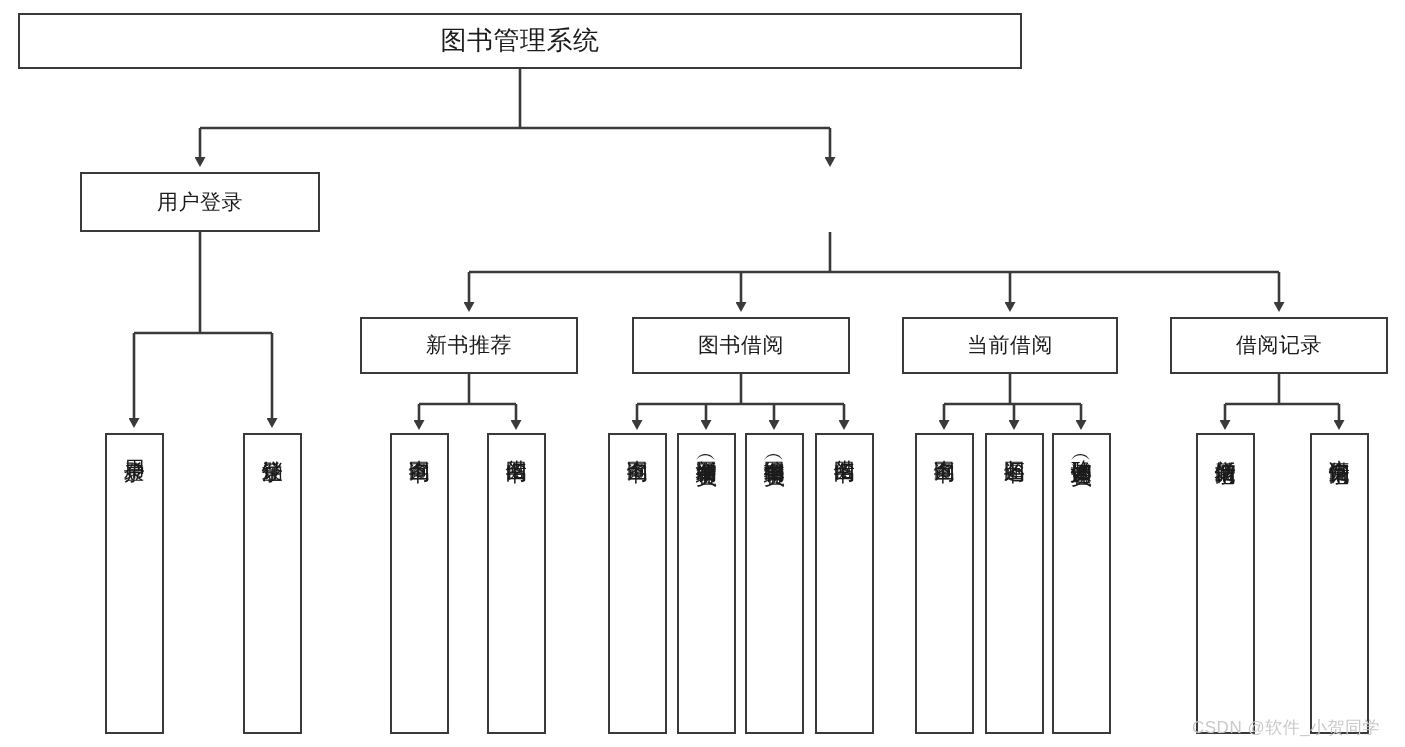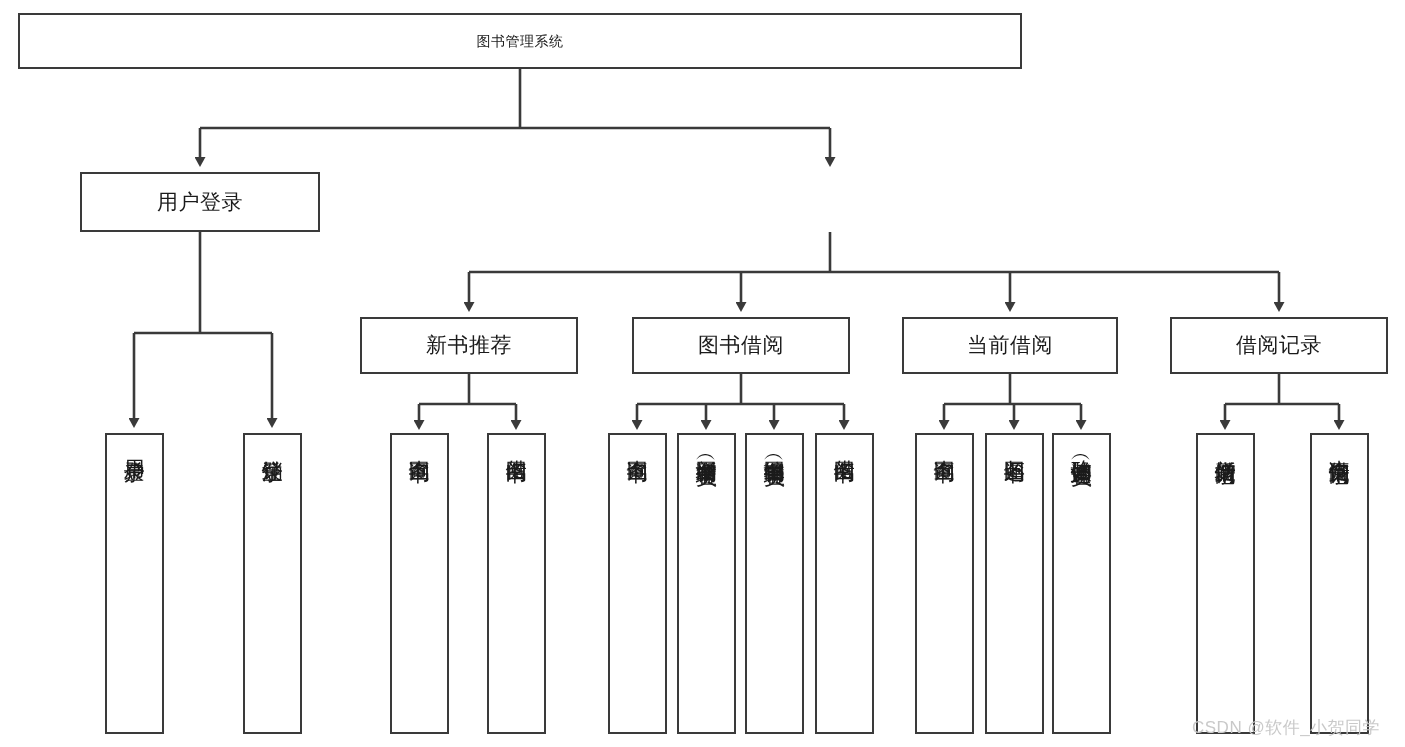--- a/index.html
+++ b/index.html
@@ -47,21 +47,21 @@
   }
   .node.vertical .label {
     writing-mode: vertical-rl;
     text-orientation: upright;
     font-size: 21px;
     line-height: 1.32;
     letter-spacing: 1px;
     white-space: nowrap;
   }
   .node.root .label {
-    font-size: 14px;
+    font-size: 26px;
   }
   .watermark {
     position: absolute;
     color: #c9c9c9;
     font-size: 17px;
     letter-spacing: 0.5px;
     white-space: nowrap;
     user-select: none;
   }
 </style>

